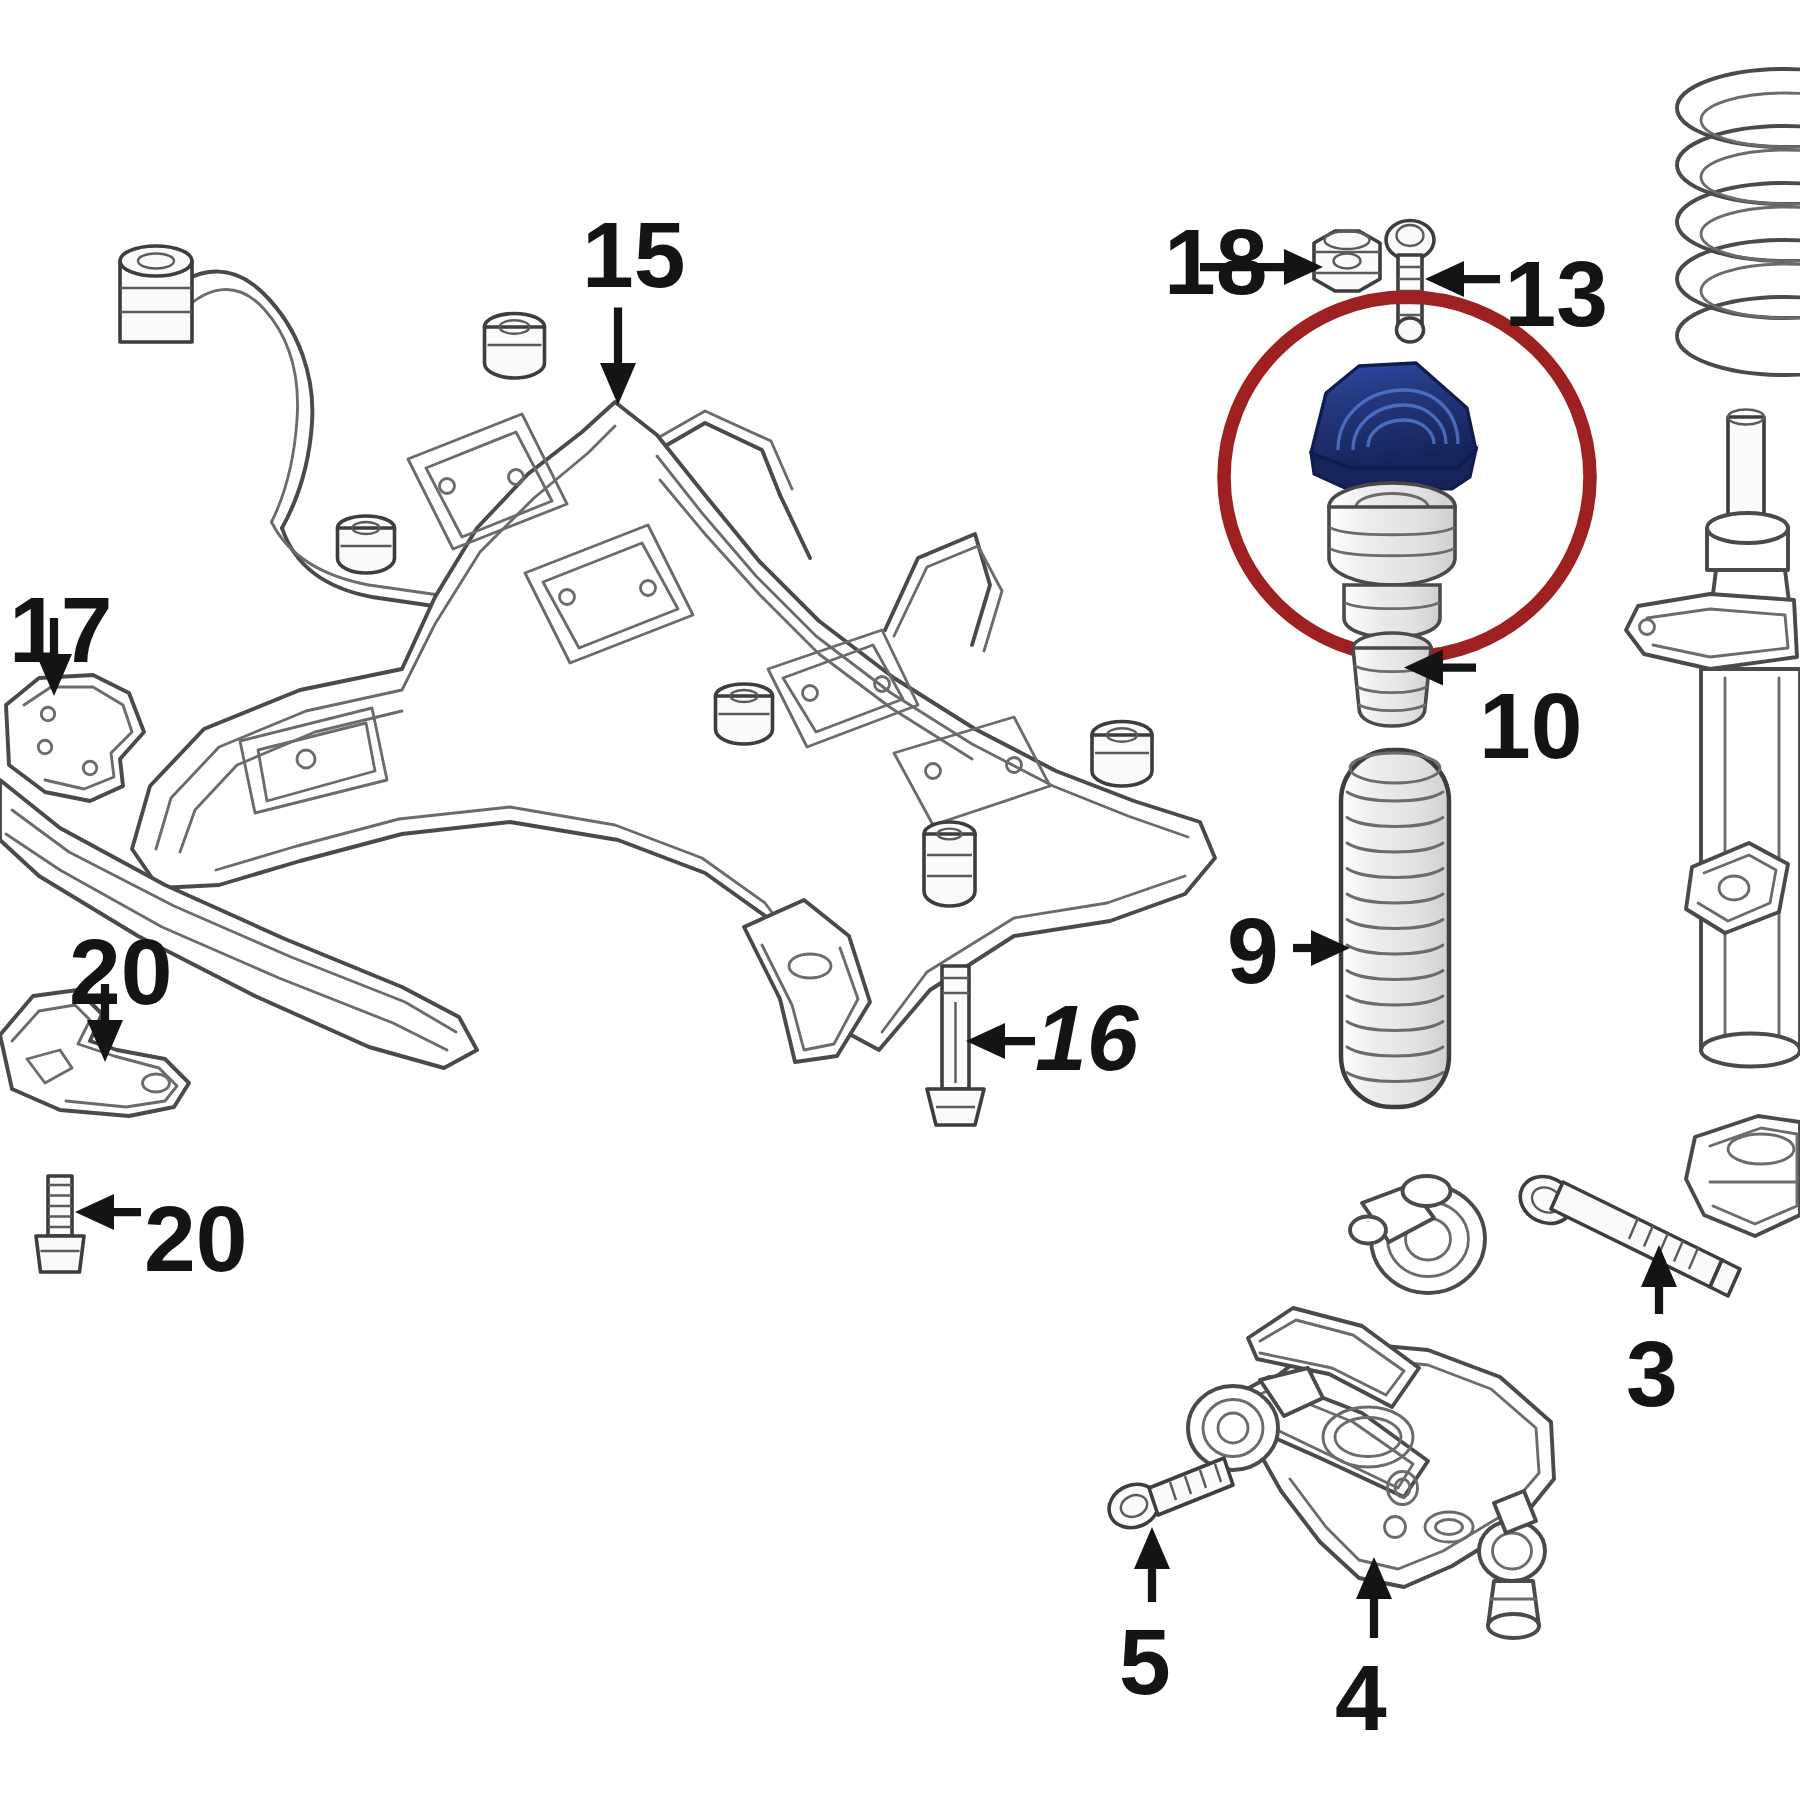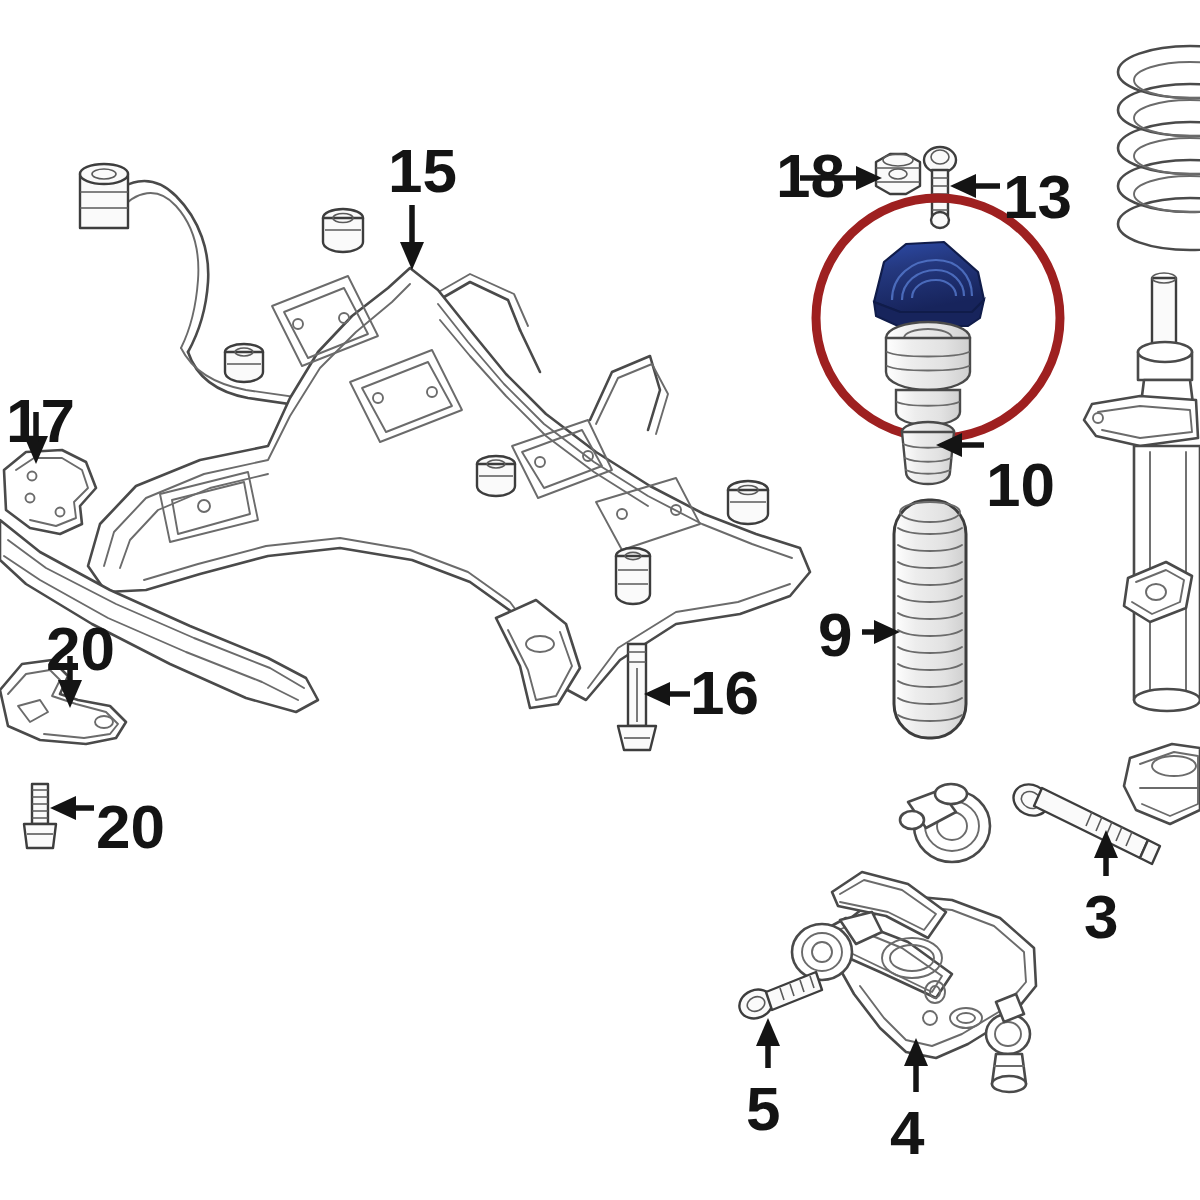--- a/index.html
+++ b/index.html
@@ -480,18 +480,18 @@
   </svg>
 
   <div class="callout-label lbl-big" style="left:388px; top:140px;">15</div>
   <div class="callout-label lbl-big" style="left:776px; top:145px;">18</div>
   <div class="callout-label lbl-big" style="left:1003px; top:150px;margin-top:16px;">13</div>
   <div class="callout-label lbl-big" style="left:986px; top:410px;margin-top:44px;">10</div>
   <div class="callout-label lbl-big" style="left:818px; top:604px;">9</div>
   <div class="callout-label lbl-big" style="left:6px; top:358px;margin-top:32px;">17</div>
   <div class="callout-label lbl-big" style="left:46px; top:618px;">20</div>
   <div class="callout-label lbl-big" style="left:96px; top:796px;">20</div>
-  <div class="callout-label lbl-big" style="left:690px; top:662px;">16</div>
+  <div class="callout-label lbl-big" style="left:690px; top:662px;font-style:italic;">16</div>
   <div class="callout-label lbl-big" style="left:1084px; top:886px;">3</div>
   <div class="callout-label lbl-big" style="left:890px; top:1102px;">4</div>
   <div class="callout-label lbl-big" style="left:746px; top:1078px;">5</div>
 
 </div>
 
 </body></html>

